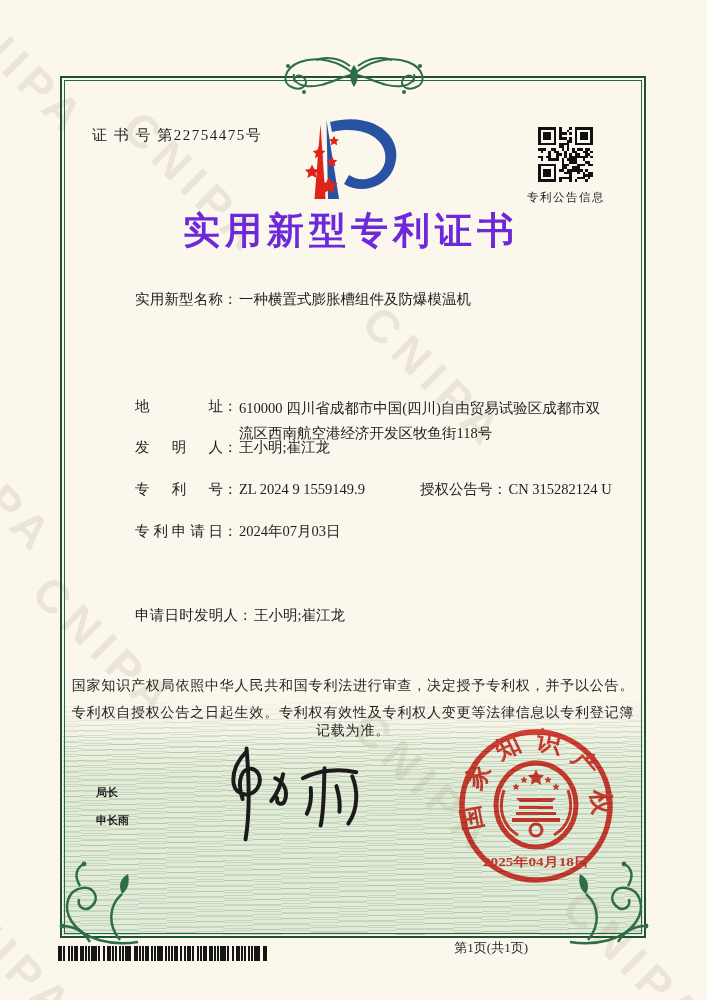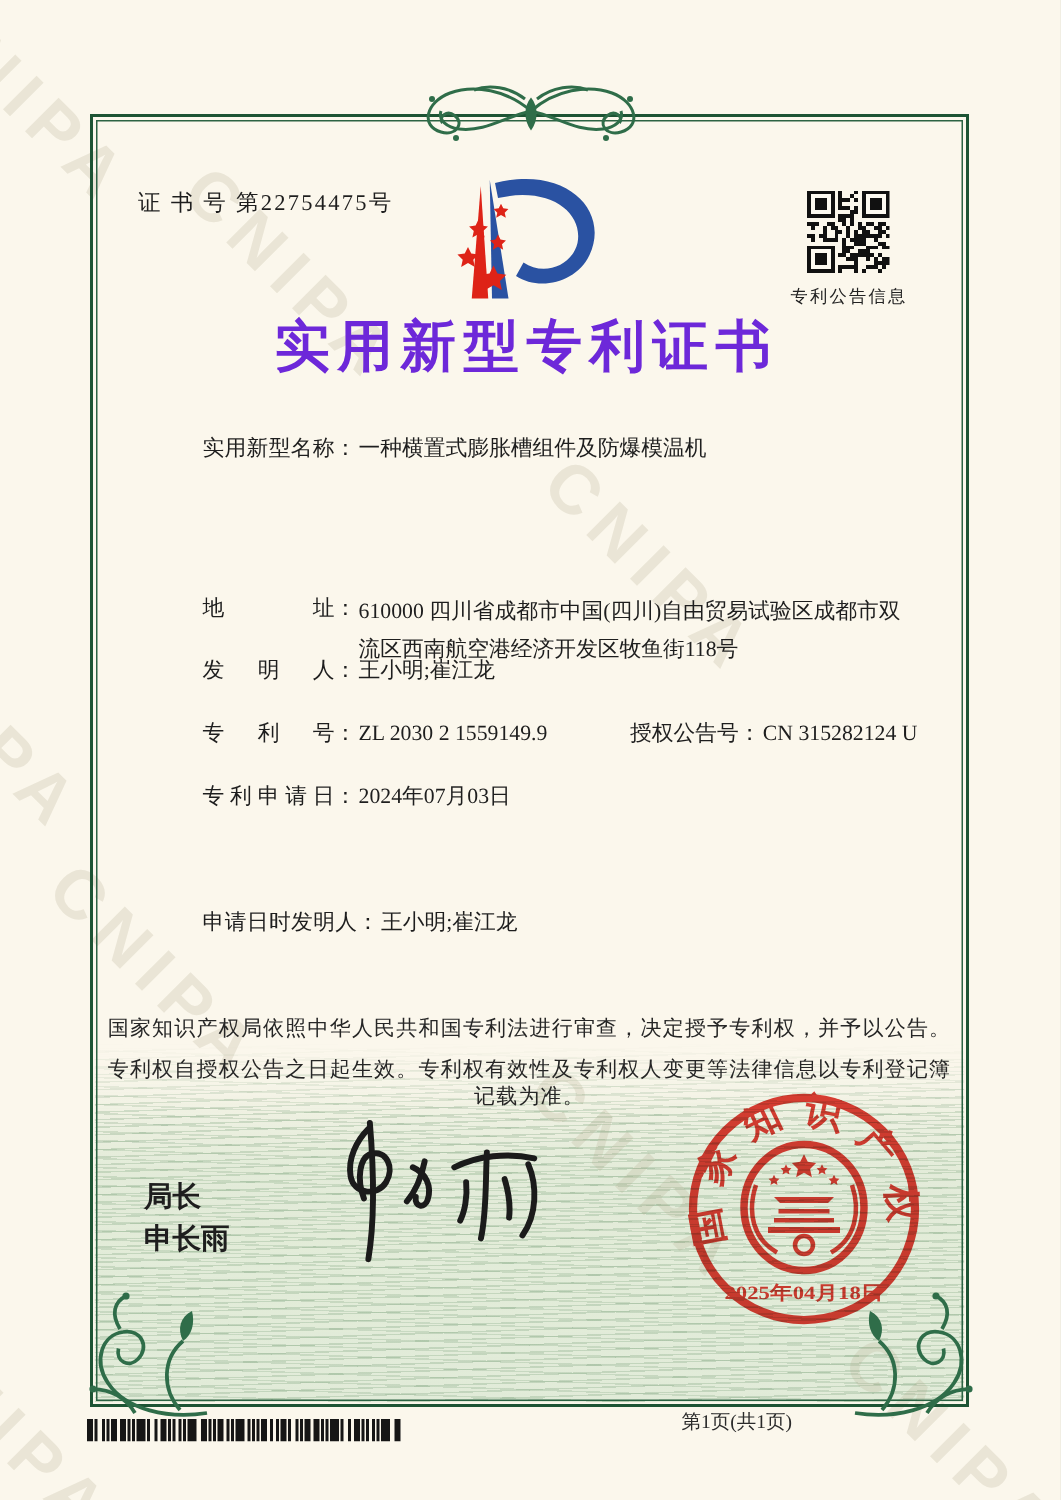--- a/index.html
+++ b/index.html
@@ -37,21 +37,21 @@
   .w6{width:88px;} .w7{width:103px;}
   .colon{display:inline-block;width:16px;vertical-align:top;}
   .fvalue{vertical-align:top;}
   .addr{display:inline-block;width:372px;vertical-align:top;line-height:25px;}
   .rpair{position:absolute;left:285px;top:0;}
   .rlabel{display:inline-block;vertical-align:top;}
   
   .stmt{position:absolute;left:70px;width:566px;text-align:center;font-size:14px;
         letter-spacing:0.8px;color:#262626;z-index:2;}
   
-  .role{position:absolute;left:96px;font-size:19px;font-weight:600;
+  .role{position:absolute;left:96px;font-size:11px;font-weight:600;
         font-family:Liberation Mono, monospace;z-index:2;}
   .signature{position:absolute;left:212px;top:744px;width:158px;height:100px;z-index:3;}
   .seal{position:absolute;left:456px;top:726px;width:160px;height:160px;z-index:4;
         mix-blend-mode:multiply;opacity:.95;}
   .footer{position:absolute;left:60px;top:911px;width:468px;text-align:right;
           font-size:13px;color:#2a2a2a;z-index:2;margin-top:28px;}
   .barcode{position:absolute;left:58px;top:946px;width:212px;height:15px;z-index:2;
            white-space:nowrap;overflow:hidden;}
   .barcode i{display:inline-block;height:100%;background:#161616;vertical-align:top;}
   svg text{font-family:"Liberation Serif","DejaVu Serif",serif;}
@@ -275,21 +275,21 @@
   <div class="row" style="top:289px">
     <span class="flabel w6">实用新型名称</span><span class="colon">：</span><span class="fvalue">一种横置式膨胀槽组件及防爆模温机</span>
   </div>
   <div class="row" style="top:396px">
     <span class="flabel w6">地址</span><span class="colon">：</span><span class="fvalue addr">610000 四川省成都市中国(四川)自由贸易试验区成都市双流区西南航空港经济开发区牧鱼街118号</span>
   </div>
   <div class="row" style="top:437px">
     <span class="flabel w6">发明人</span><span class="colon">：</span><span class="fvalue">王小明;崔江龙</span>
   </div>
   <div class="row" style="top:479px">
-    <span class="flabel w6">专利号</span><span class="colon">：</span><span class="fvalue">ZL 2030 2 1559149.9</span>
+    <span class="flabel w6">专利号</span><span class="colon">：</span><span class="fvalue">ZL 2024 9 1559149.9</span>
     <span class="rpair"><span class="rlabel">授权公告号</span><span class="colon">：</span><span class="fvalue">CN 315282124 U</span></span>
   </div>
   <div class="row" style="top:521px">
     <span class="flabel w6">专利申请日</span><span class="colon">：</span><span class="fvalue">2024年07月03日</span>
   </div>
   <div class="row" style="top:605px">
     <span class="flabel w7">申请日时发明人</span><span class="colon">：</span><span class="fvalue">王小明;崔江龙</span>
   </div>
 
   <div class="stmt" style="top:677px">国家知识产权局依照中华人民共和国专利法进行审查，决定授予专利权，并予以公告。</div>

